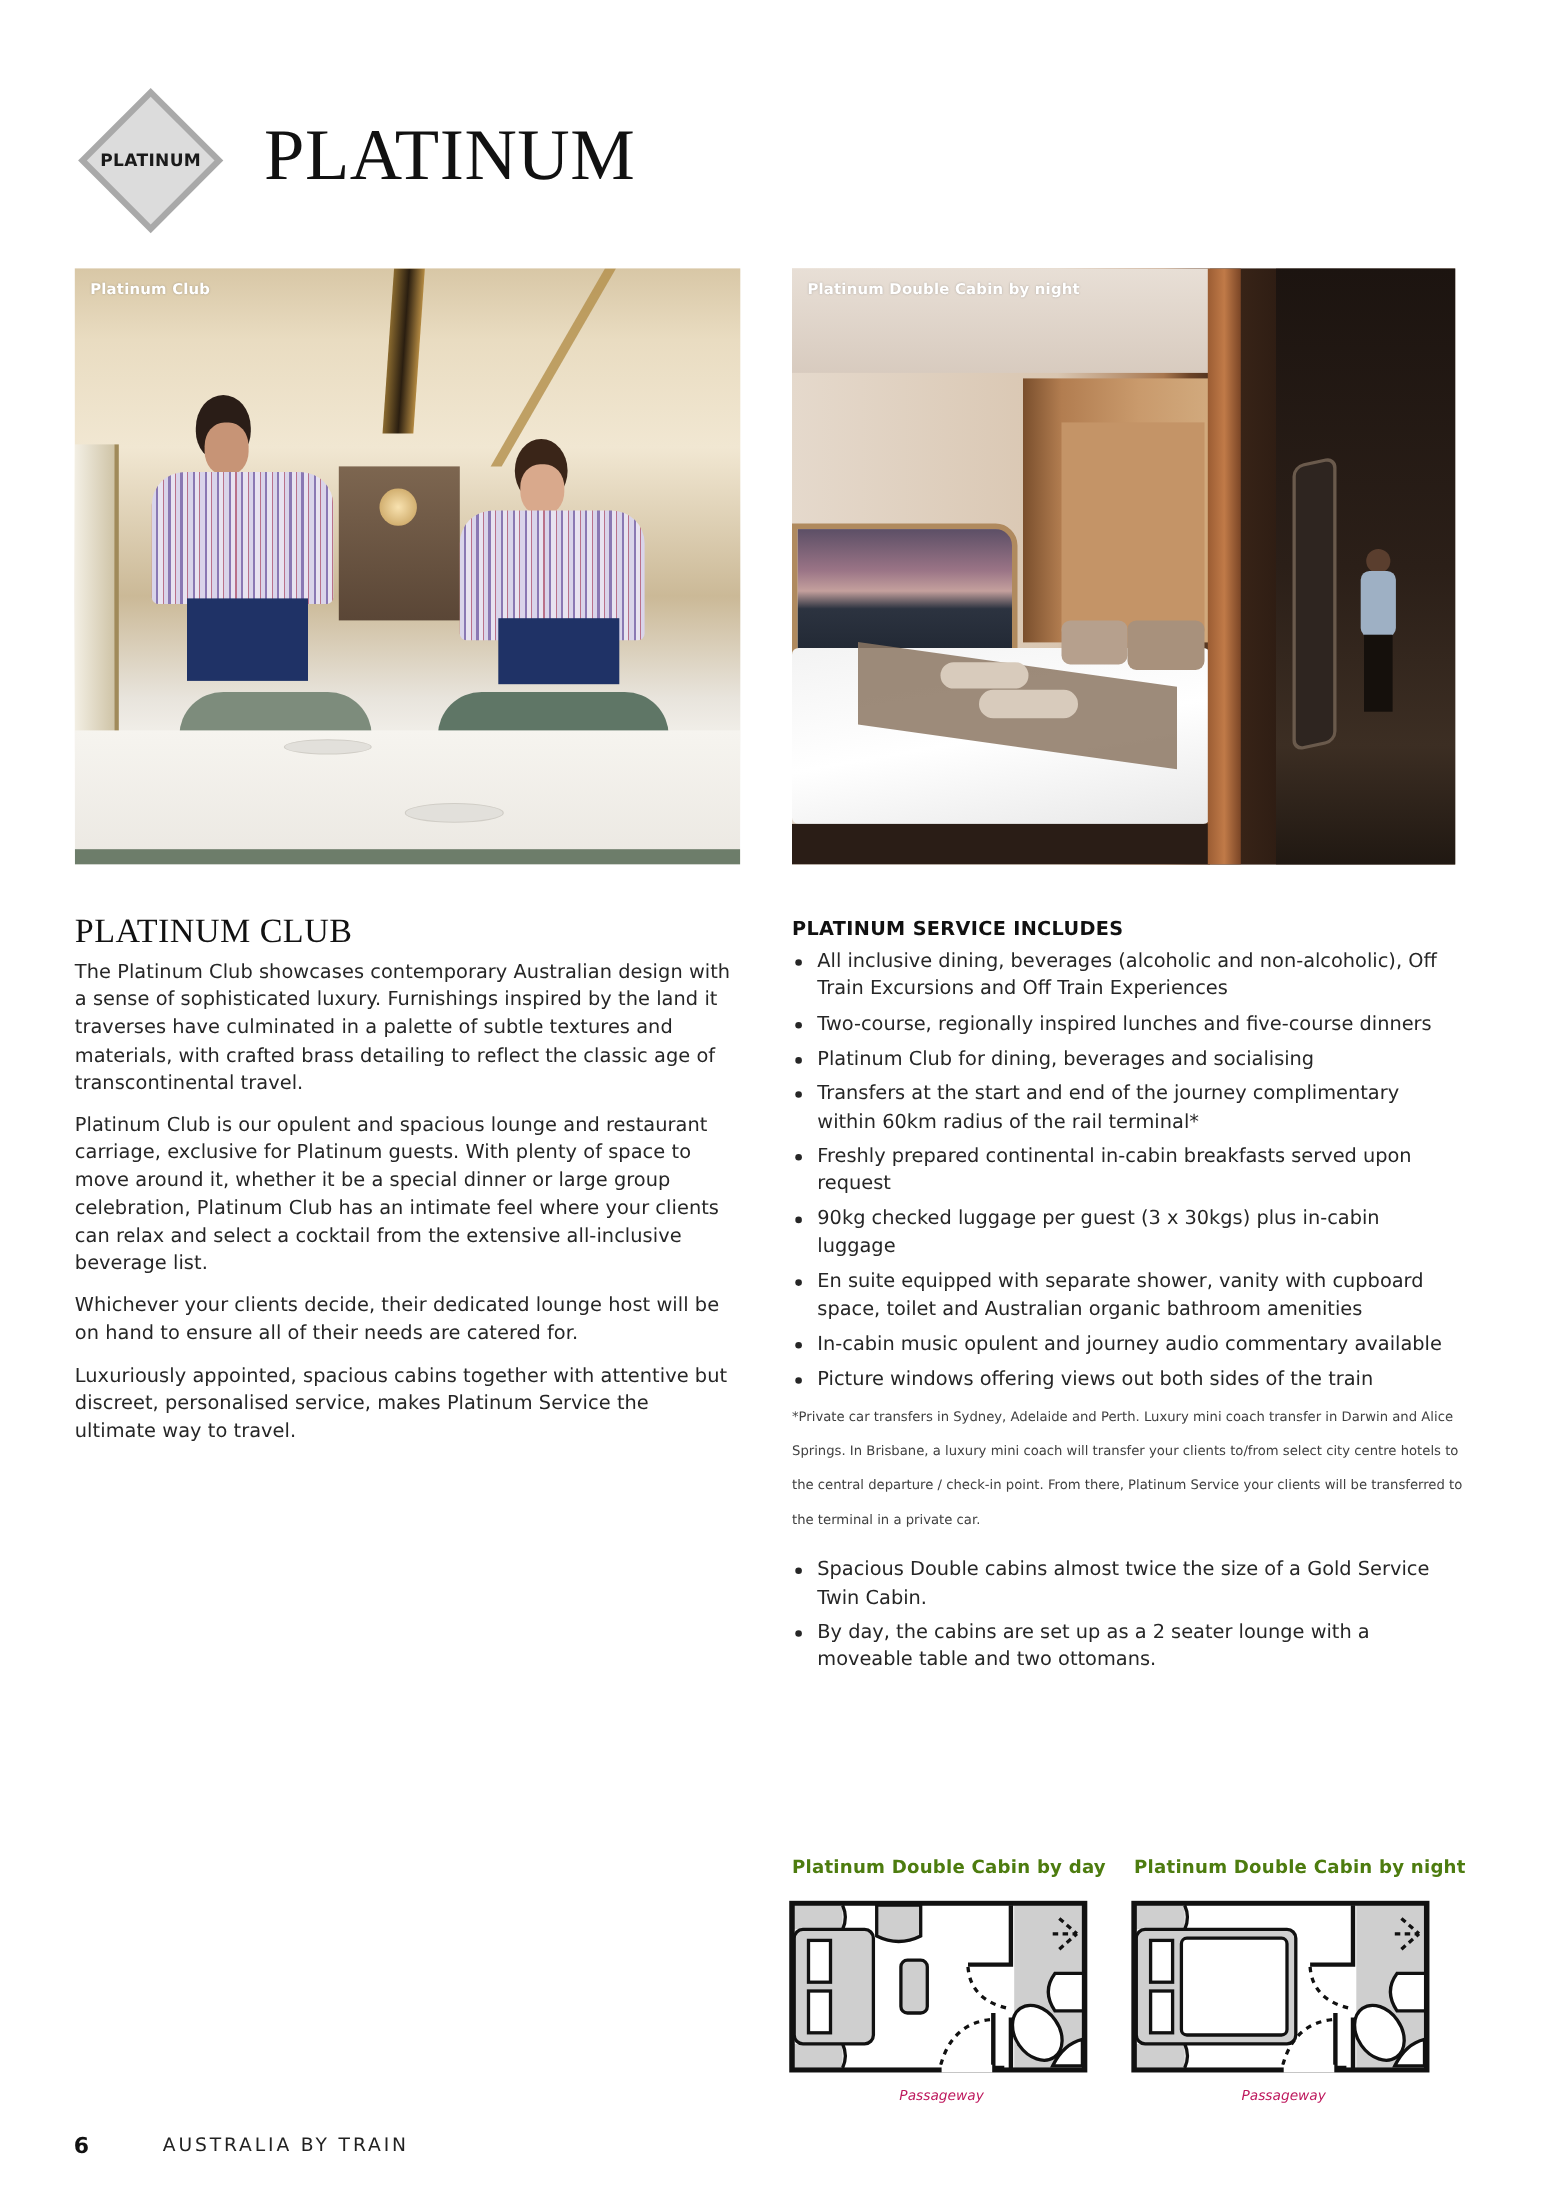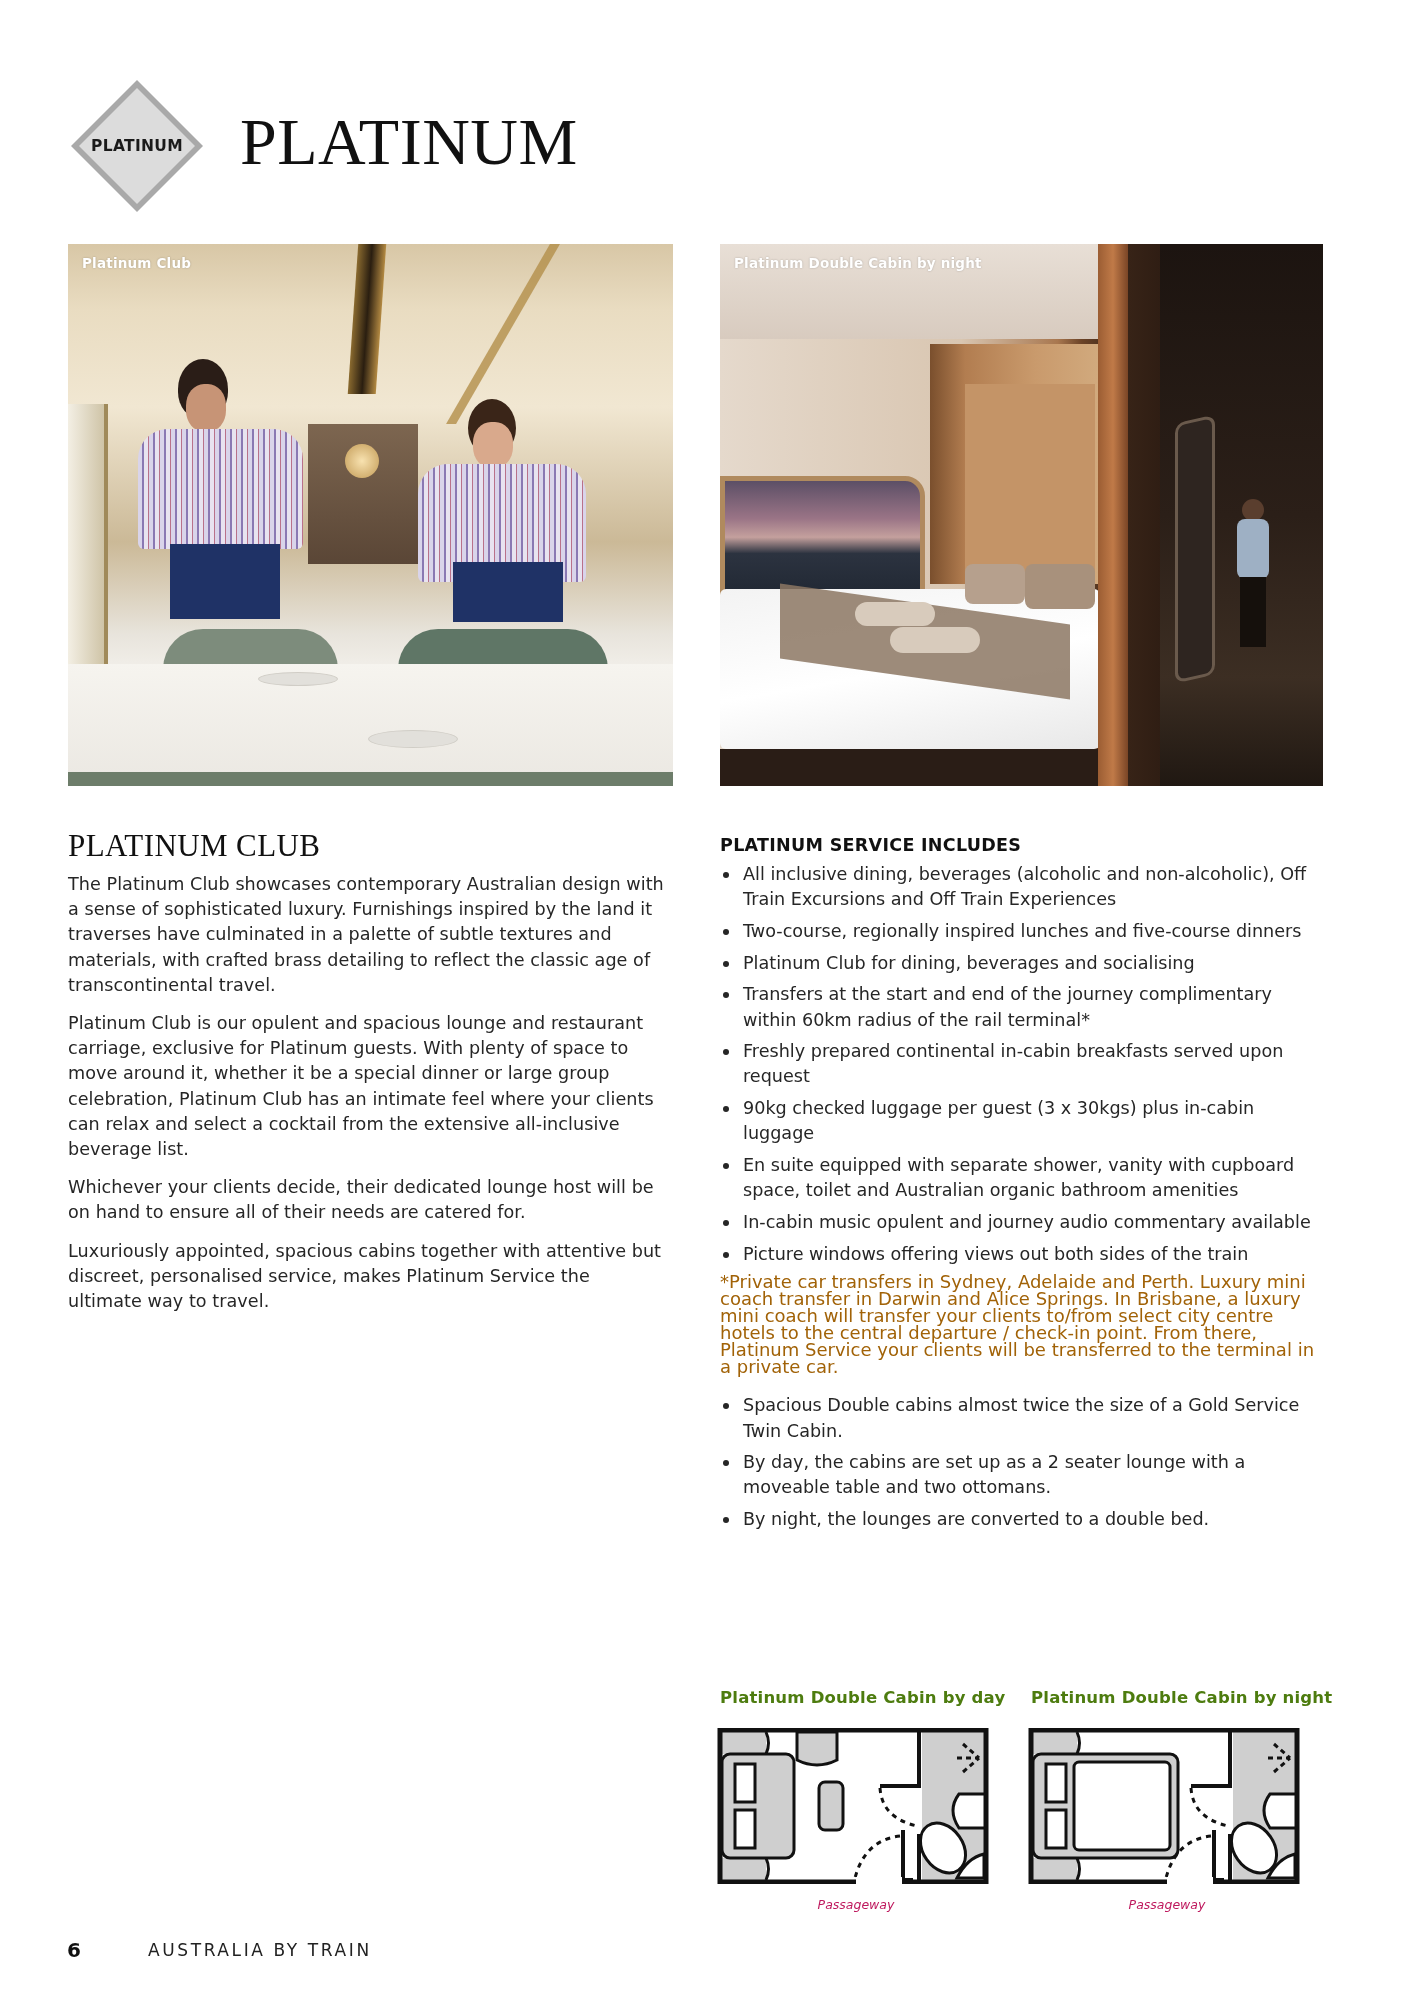--- a/index.html
+++ b/index.html
@@ -32,21 +32,21 @@
   .section-title { font-family: "Liberation Serif", "DejaVu Serif", serif; font-size: 31px; line-height: 40px;
     font-weight: normal; color: #111; letter-spacing: 0.4px; margin-bottom: 6px; }
   .para { font-size: 17.6px; line-height: 25.2px; color: #262626; margin-bottom: 13px; letter-spacing: 0.05px; }
 
   
   .right-col { position: absolute; left: 720px; top: 834px; width: 610px; }
   .sub-heading { font-size: 17.5px; line-height: 22px; font-weight: bold; color: #111; letter-spacing: 0.3px; margin-bottom: 6px; }
   .bullets { list-style: none; }
   .bullet { position: relative; padding-left: 23px; font-size: 17.6px; line-height: 25.2px; color: #262626; margin-bottom: 6.5px; }
   .bullet-dot { position: absolute; left: 3px; top: 10px; width: 6px; height: 6px; border-radius: 50%; background: #262626; }
-  .footnote { font-size: 18px; line-height: 17px; color: #a16207; margin-top: 2px; margin-bottom: 18px; }
+  .footnote { font-size: 12px; line-height: 31px; color: #404040; margin-top: 2px; margin-bottom: 18px; }
   .cabins-block { margin-top: 0; }
 
   
   .plan-label { position: absolute; top: 1688px; font-size: 16.5px; font-weight: bold; color: #4d7c0f; letter-spacing: 0.2px; }
   .plan { position: absolute; top: 1728px; width: 272px; height: 156px; }
   .plan svg { width: 272px; height: 156px; display: block; }
   .passage-label { position: absolute; top: 1897px; font-size: 12.5px; font-style: italic; color: #be185d; width: 272px; text-align: center; }
 
   
   .footer-num { position: absolute; left: 67px; top: 1938px; font-size: 20px; font-weight: bold; color: #111; }
@@ -141,21 +141,20 @@
     <li class="bullet"><span class="bullet-dot"></span><span>En suite equipped with separate shower, vanity with cupboard space, toilet and Australian organic bathroom amenities</span></li>
     <li class="bullet"><span class="bullet-dot"></span><span>In-cabin music opulent and journey audio commentary available</span></li>
     <li class="bullet"><span class="bullet-dot"></span><span>Picture windows offering views out both sides of the train</span></li>
   </ul>
   <p class="footnote">*Private car transfers in Sydney, Adelaide and Perth. Luxury mini coach transfer in Darwin and Alice Springs. In Brisbane, a luxury mini coach will transfer your clients to/from select city centre hotels to the central departure / check-in point. From there, Platinum Service your clients will be transferred to the terminal in a private car.</p>
 
   <div class="cabins-block">
     <ul class="bullets">
       <li class="bullet"><span class="bullet-dot"></span><span>Spacious Double cabins almost twice the size of a Gold Service Twin Cabin.</span></li>
       <li class="bullet"><span class="bullet-dot"></span><span>By day, the cabins are set up as a 2 seater lounge with a moveable table and two ottomans.</span></li>
-      <li class="bullet"><span class="bullet-dot"></span><span>By night, the lounges are converted to a double bed.</span></li>
     </ul>
   </div>
 </section>
 
 <div class="plan-label" style="left:720px;">Platinum Double Cabin by day</div>
 <div class="plan-label" style="left:1031px;">Platinum Double Cabin by night</div>
 
 <div class="plan" style="left:717px;">
   <svg viewBox="0 0 272 156">
 

